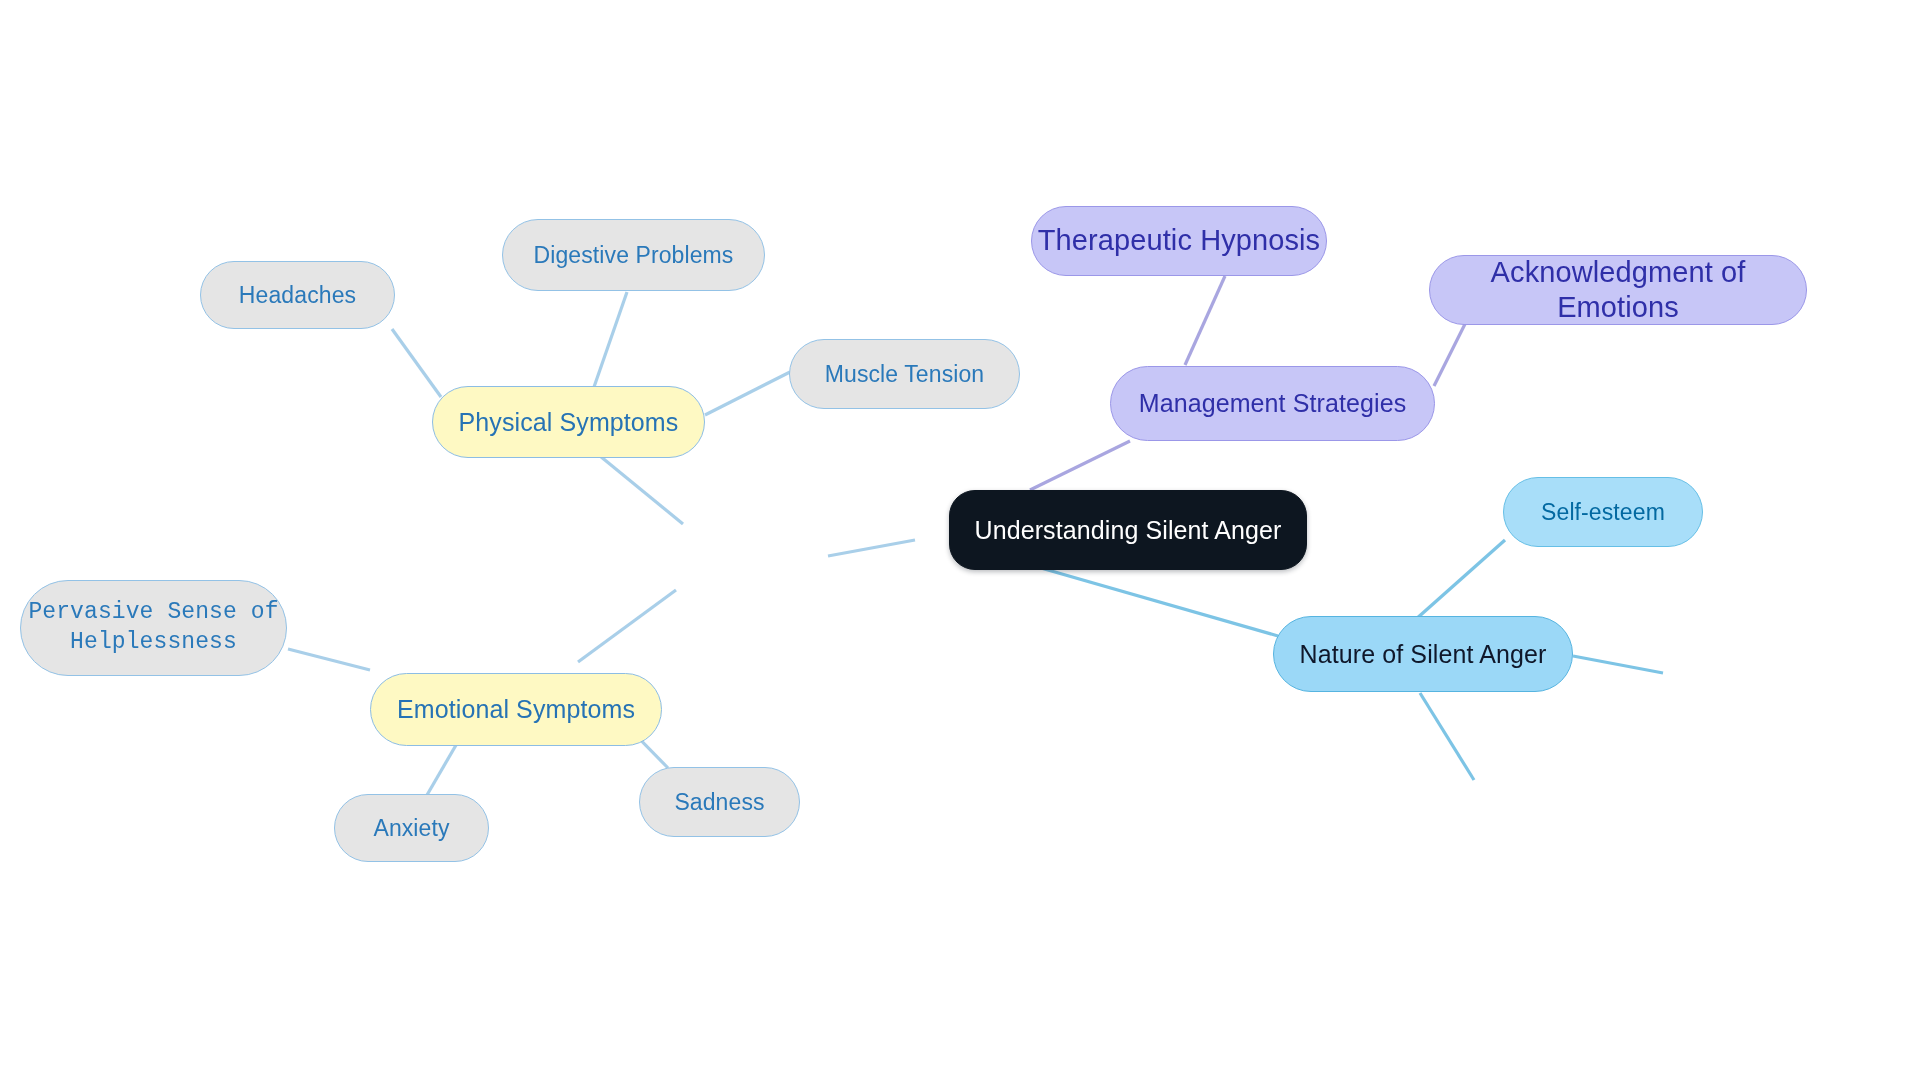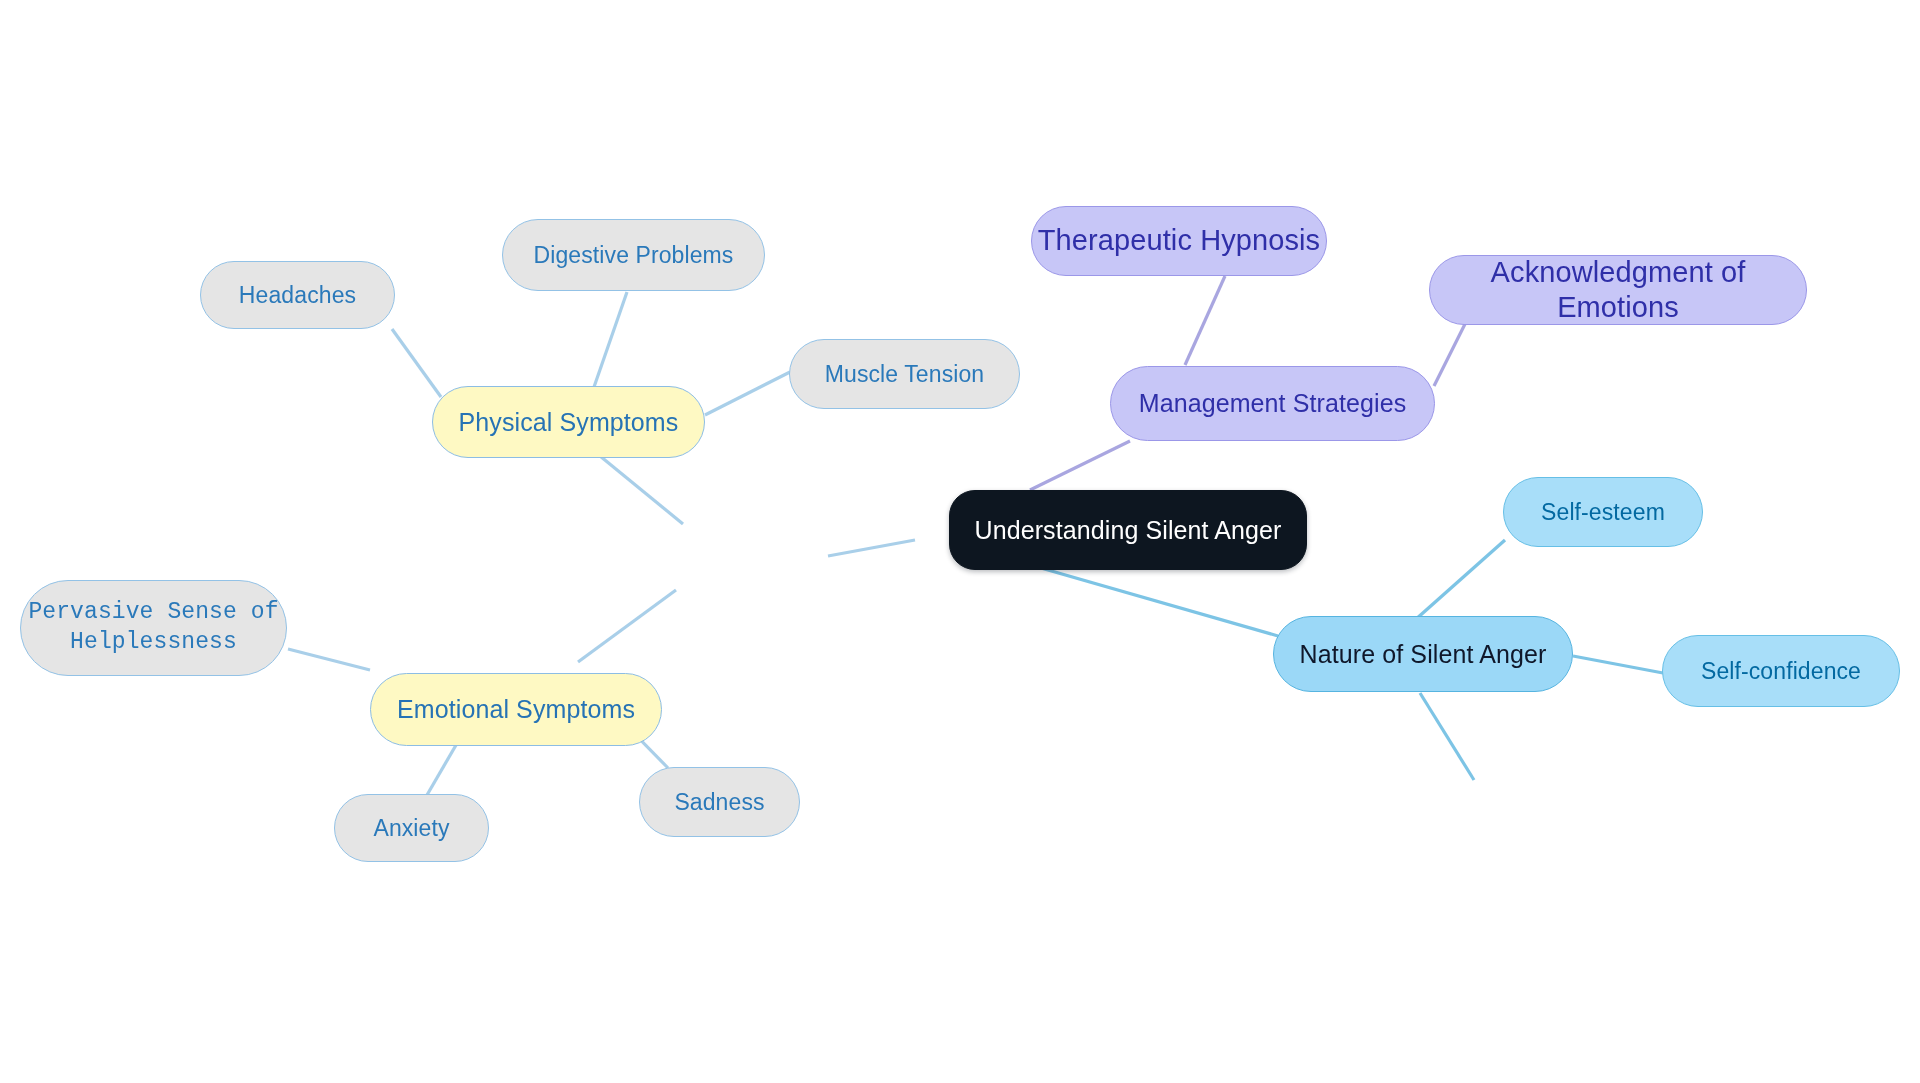--- a/index.html
+++ b/index.html
@@ -135,21 +135,20 @@
   <div class="node purple purple-branch" style="left:1110px; top:366px; width:325px; height:75px;">Management Strategies</div>
 
   <div class="node purple purple-leaf" style="left:1031px; top:206px; width:296px; height:70px;">Therapeutic Hypnosis</div>
 
   <div class="node purple purple-leaf" style="left:1429px; top:255px; width:378px; height:70px;">Acknowledgment of Emotions</div>
 
   <div class="node skyblue skyblue-branch" style="left:1273px; top:616px; width:300px; height:76px;">Nature of Silent Anger</div>
 
   <div class="node skyblue-leaf" style="left:1503px; top:477px; width:200px; height:70px;">Self-esteem</div>
 
-  <div class="node skyblue-leaf" style="left:1662px; top:635px; width:238px; height:72px;">Self-confidence</div>
 
 
 
   <div class="node lightblue lightblue-branch" style="left:432px; top:386px; width:273px; height:72px;">Physical Symptoms</div>
 
   <div class="node lightblue-leaf" style="left:200px; top:261px; width:195px; height:68px;">Headaches</div>
 
   <div class="node lightblue-leaf" style="left:502px; top:219px; width:263px; height:72px;">Digestive Problems</div>
 
   <div class="node lightblue-leaf" style="left:789px; top:339px; width:231px; height:70px;">Muscle Tension</div>

